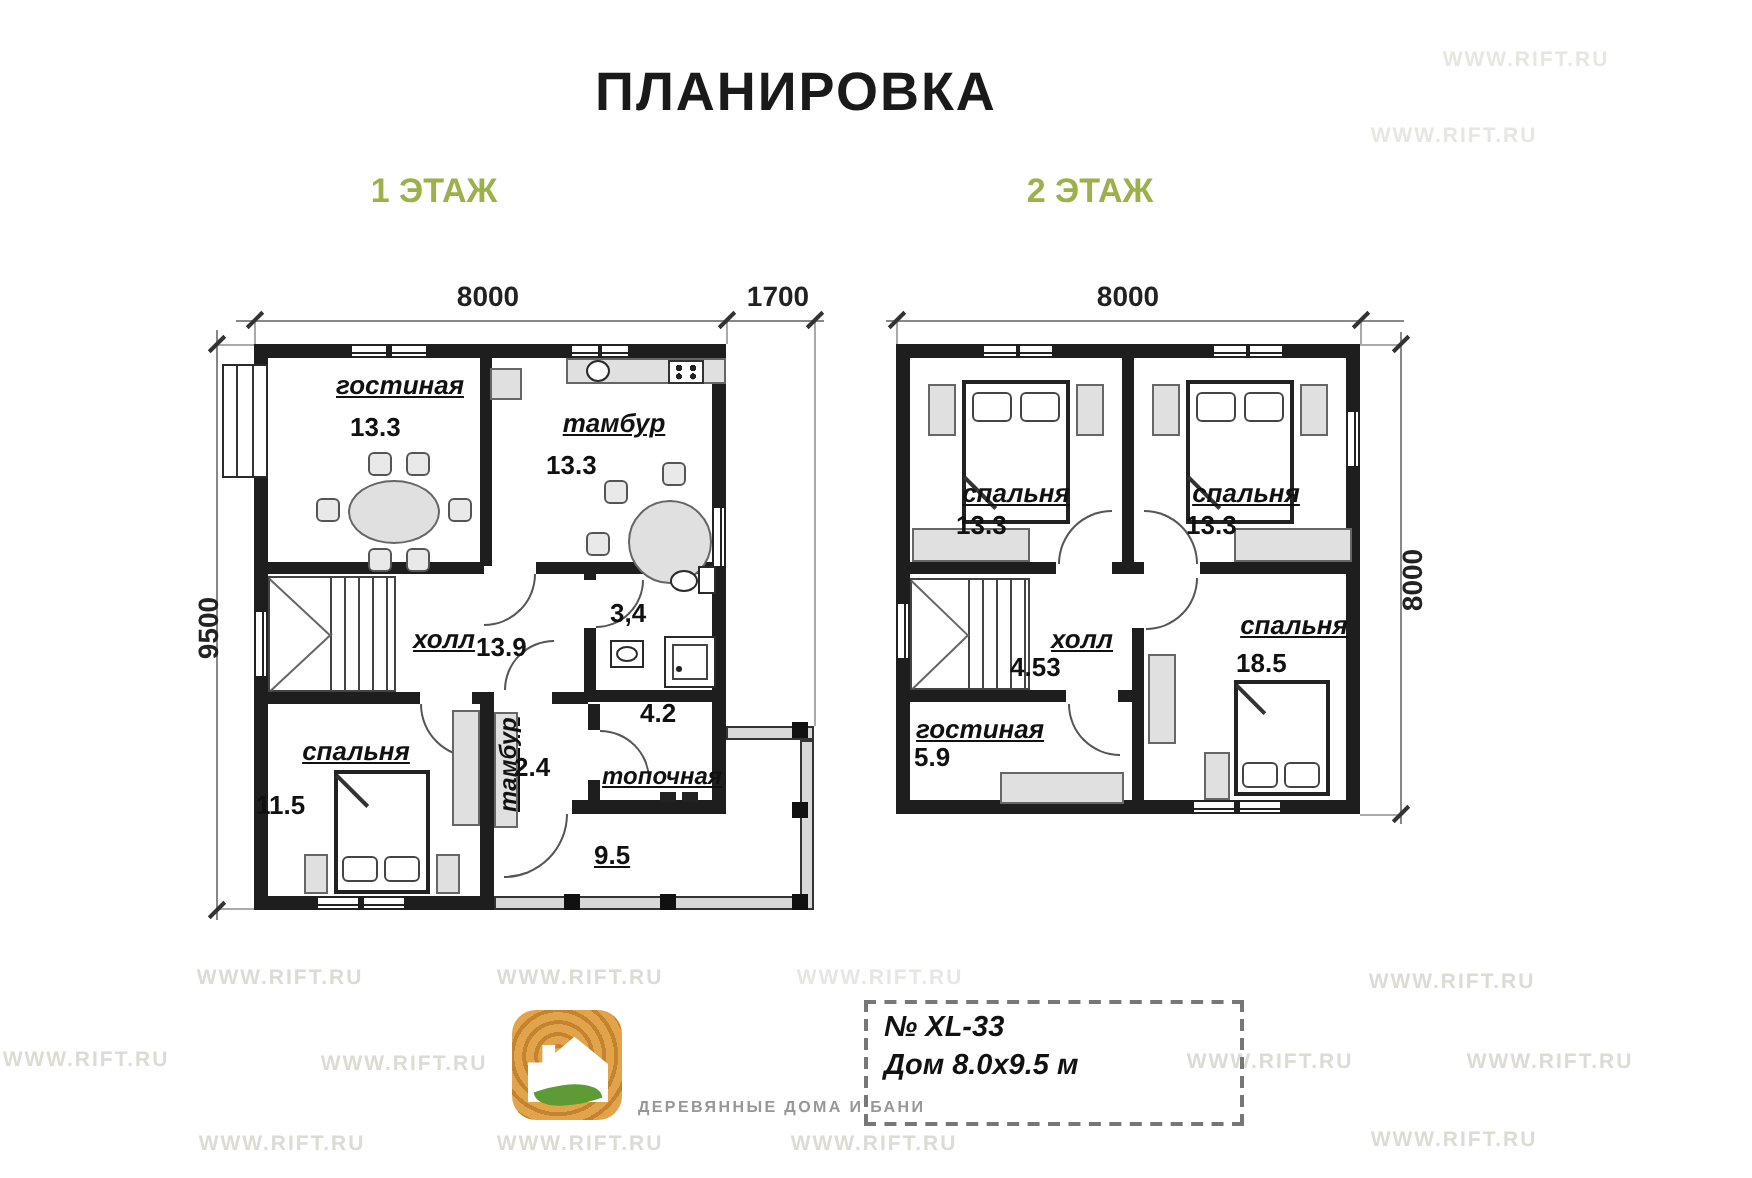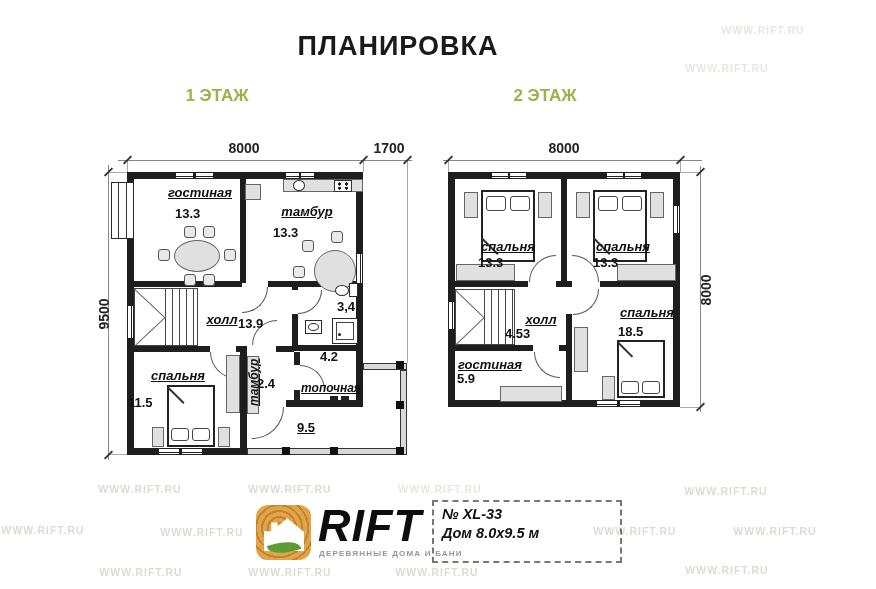--- a/index.html
+++ b/index.html
@@ -183,21 +183,21 @@
   <div class="post" style="left:396px;top:447px;"></div>
   <div class="post" style="left:330px;top:447px;"></div>
   <div class="post" style="left:282px;top:447px;"></div>
 
   <div class="lbl" style="left:160px;top:185px;width:80px;">гостиная</div>
   <div class="area" style="left:175px;top:206px;width:60px;">13.3</div>
   <div class="lbl" style="left:277px;top:204px;width:60px;">тамбур</div>
   <div class="area" style="left:273px;top:225px;width:60px;">13.3</div>
   <div class="lbl" style="left:192px;top:312px;width:60px;">холл</div>
   <div class="area" style="left:238px;top:316px;width:40px;">13.9</div>
-  <div class="area" style="left:305px;top:299px;width:34px;margin-left:32px;">3,4</div>
+  <div class="area" style="left:305px;top:299px;width:34px;">3,4</div>
   <div class="lbl" style="left:143px;top:368px;width:70px;">спальня</div>
   <div class="area" style="left:128px;top:395px;width:40px;">11.5</div>
   <div class="lbl vrot" style="left:233px;top:378px;width:42px;font-size:12px;">тамбур</div>
   <div class="area" style="left:257px;top:376px;width:32px;">2.4</div>
   <div class="lbl" style="left:296px;top:381px;width:70px;font-size:12px;">топочная</div>
   <div class="area" style="left:320px;top:349px;width:36px;">4.2</div>
   <div class="area" style="left:297px;top:420px;width:40px;text-decoration:underline;">9.5</div>
 
   <div class="dimline" style="left:443px;top:160px;width:259px;height:1px;"></div>
   <div class="ext" style="left:448px;top:161px;width:1px;height:11px;"></div>
@@ -274,20 +274,19 @@
   <div class="lbl" style="left:511px;top:312px;width:60px;">холл</div>
   <div class="area" style="left:505px;top:326px;width:50px;">4.53</div>
   <div class="lbl" style="left:450px;top:357px;width:80px;">гостиная</div>
   <div class="area" style="left:457px;top:371px;width:40px;">5.9</div>
   <div class="lbl" style="left:607px;top:305px;width:80px;">спальня</div>
   <div class="area" style="left:618px;top:324px;width:50px;">18.5</div>
 
   <div class="logo-icon" style="left:256px;top:505px;"></div>
   <div class="logo-house" style="left:264px;top:517px;width:40px;height:34px;"></div>
   <div class="logo-leaf" style="left:268px;top:541px;width:32px;height:13px;"></div>
-  <div class="brand" style="left:318px;top:500px;">RIFT</div>
   <div class="tagline" style="left:319px;top:549px;">ДЕРЕВЯННЫЕ ДОМА И БАНИ</div>
   <div class="infobox" style="left:432px;top:500px;width:190px;height:63px;">
     <div>№ XL-33</div>
     <div>Дом 8.0x9.5 м</div>
   </div>
 
 </div>
 
 </body></html>

